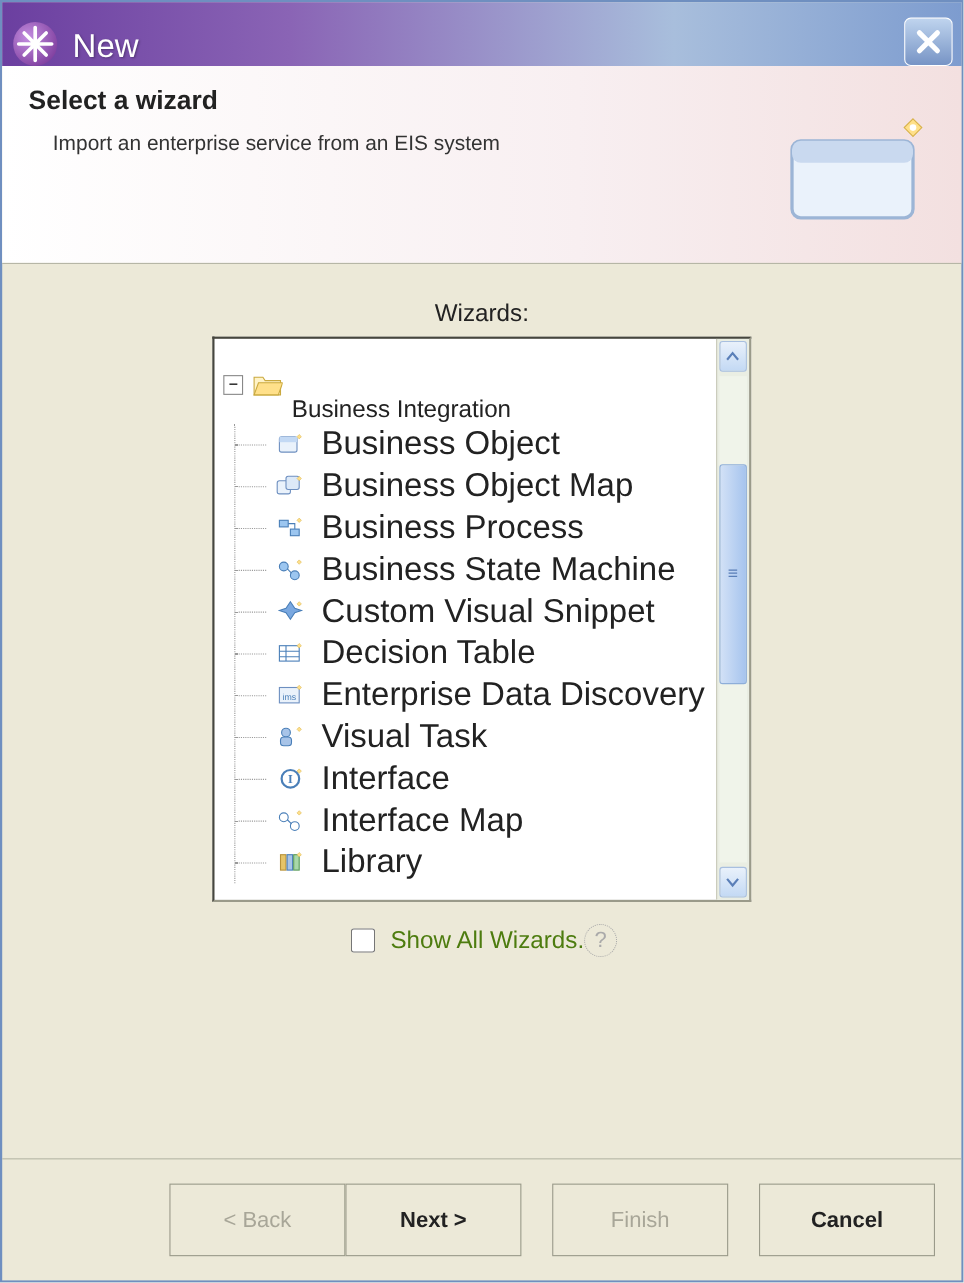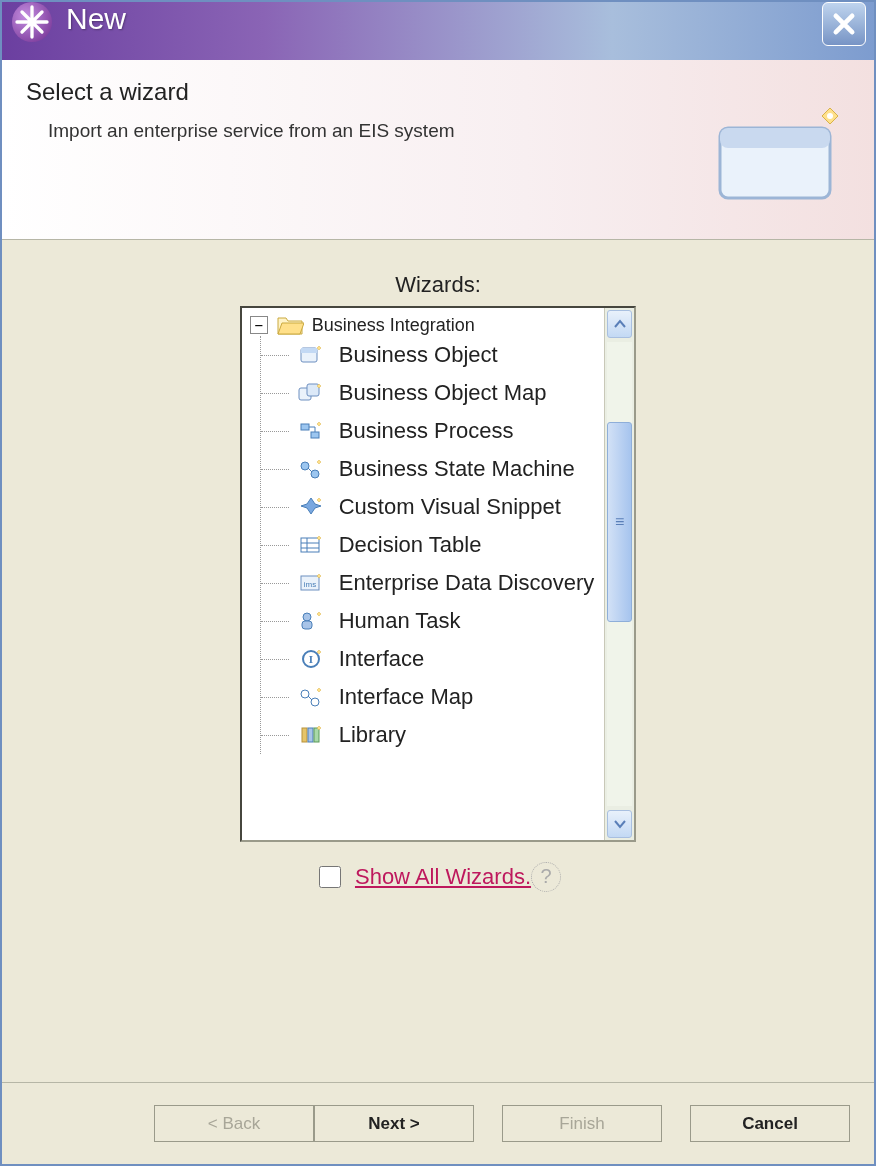--- a/index.html
+++ b/index.html
@@ -17,21 +17,21 @@
     height: 1166px;
     border: 2px solid #6f8fc0;
     background: #ece9d8;
     display: flex;
     flex-direction: column;
   }
   .titlebar {
     height: 58px;
     background: linear-gradient(to right, #6b3fa0 0%, #8a64b5 30%, #a8bedc 70%, #7d9ccf 100%);
     display: flex;
-    align-items: flex-start;
+    align-items: flex-end;
     padding-left: 10px;
     padding-right: 8px;
     color: #fff;
   }
   .title-icon {
     width: 40px; height: 40px;
     background: radial-gradient(circle at 35% 35%, #c48ee0, #6d2a8d);
     border-radius: 50%;
     margin-right: 14px;
     display: flex; align-items:center; justify-content:center;
@@ -52,21 +52,21 @@
   }
   .close-btn svg { width:28px; height:28px; }
   .banner {
     background: linear-gradient(to right, #fff 0%, #f8eff1 60%, #f3e0e0 100%);
     padding: 18px 24px 28px 24px;
     border-bottom: 1px solid #b6b6a6;
     position: relative;
     min-height: 180px;
   }
   .banner-title {
-    font-weight: normal;
+    font-weight: bold;
     font-size: 24px;
     color: #222;
   }
   .banner-sub {
     margin-top: 14px;
     margin-left: 22px;
     font-size: 19px;
     color: #333;
   }
   .banner-graphic {
@@ -114,22 +114,23 @@
     margin-right:8px;
     cursor:pointer;
     background:#fff;
     font-family: monospace;
   }
   .folder-icon {
     width:28px; height:22px;
     margin-right:8px;
   }
   .tree-root-label {
-    font-size:18px;
+    font-size:22px;
     color:#222;
+    margin-top:45px;
   }
   .tree-children {
     margin-left: 14px;
     border-left: 1px dotted #999;
     padding-left: 0;
   }
   .tree-item {
     display:flex;
     align-items:center;
     height: 38px;
@@ -141,21 +142,21 @@
     width: 28px;
     border-top: 1px dotted #999;
     margin-left: 0;
   }
   .item-icon {
     width:28px; height:26px;
     margin: 0 8px;
     flex-shrink:0;
   }
   .item-label {
-    font-size:22px;
+    font-size:30px;
     color:#222;
     padding: 2px 6px;
   }
   .tree-item.selected .item-label {
     background: #f3f1d6;
     border: 1px dotted #b8b48a;
   }
   .scrollbar {
     width: 30px;
     background: #eaeee3;
@@ -194,46 +195,45 @@
   .check-row {
     display:flex; align-items:center;
     margin-top: 20px;
   }
   .check-row input {
     width:22px; height:22px;
     margin-right: 14px;
   }
   .check-row label {
     font-size:22px;
-    color:#be185d;
-    text-decoration:underline;
+    color:#4d7c0f;
   }
   .help-icon {
     margin-left:auto;
     width:30px; height:30px;
     border:1px dotted #aaa;
     border-radius:50%;
     display:flex; align-items:center; justify-content:center;
     color:#aaa;
     font-size:20px;
     cursor:pointer;
   }
   .footer {
     border-top: 1px solid #b6b6a6;
     padding: 22px 24px;
     display:flex;
     justify-content:flex-end;
     gap: 0;
   }
   .btn {
     min-width: 160px;
-    height: 37px;
+    height: 66px;
     background: #ece9d8;
     border: 1px solid #9a9a8a;
-    font-size: 17px;
+    font-size: 20px;
     color: #222;
     cursor:pointer;
     padding: 0 20px;
   }
   .btn.disabled {
     color: #a8a698;
     cursor:default;
   }
   .btn + .btn { margin-left: 0; font-weight: bold; }
   .btn-group { display:flex; margin-right: 28px; }
@@ -343,21 +343,21 @@
                   <path d="M22 4 L24 6 L22 8 L20 6 Z" fill="#ffe08a" stroke="#d8b24a" stroke-width="0.5"></path>
                 </svg></span>
               <span class="item-label">Enterprise Data Discovery</span>
             </div>
             <div class="tree-item">
               <span class="item-icon"><svg viewBox="0 0 28 26">
                   <circle cx="10" cy="9" r="4" fill="#a8c4e8" stroke="#4a7fb8"></circle>
                   <rect x="5" y="13" width="10" height="8" rx="3" fill="#a8c4e8" stroke="#4a7fb8"></rect>
                   <path d="M22 4 L24 6 L22 8 L20 6 Z" fill="#ffe08a" stroke="#d8b24a" stroke-width="0.5"></path>
                 </svg></span>
-              <span class="item-label">Human Task</span>
+              <span class="item-label">Visual Task</span>
             </div>
             <div class="tree-item">
               <span class="item-icon"><svg viewBox="0 0 28 26">
                   <circle cx="14" cy="13" r="8" fill="none" stroke="#4a7fb8" stroke-width="2"></circle>
                   <text x="14" y="17" font-size="11" text-anchor="middle" fill="#4a7fb8" font-family="serif" font-weight="bold">I</text>
                   <path d="M22 4 L24 6 L22 8 L20 6 Z" fill="#ffe08a" stroke="#d8b24a" stroke-width="0.5"></path>
                 </svg></span>
               <span class="item-label">Interface</span>
             </div>
             <div class="tree-item">

